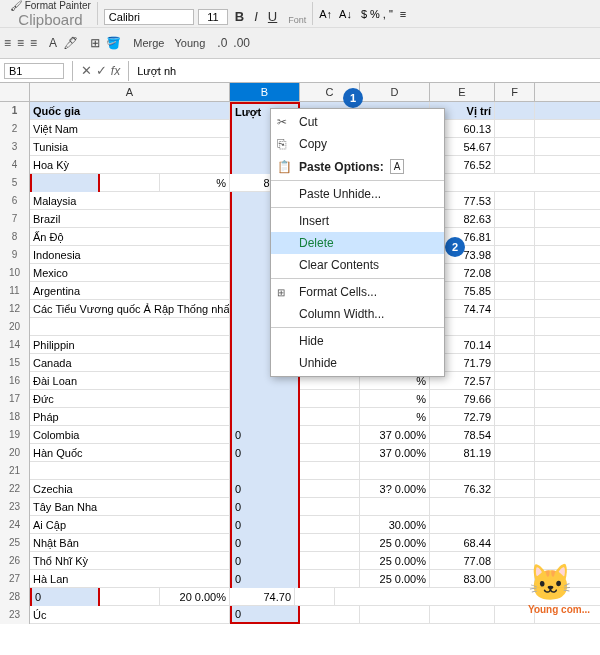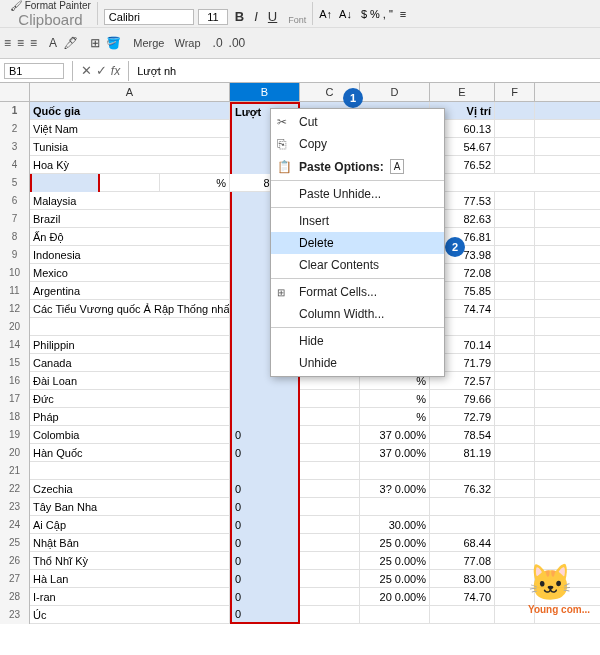--- a/index.html
+++ b/index.html
@@ -139,21 +139,21 @@
 
   <div class="toolbar-row2" style="gap:6px; font-size:12px; color:#444;">
     <span style="cursor:pointer;">≡</span>
     <span style="cursor:pointer;">≡</span>
     <span style="cursor:pointer;">≡</span>
     <span style="cursor:pointer; margin-left:6px;">A</span>
     <span style="cursor:pointer;">🖊</span>
     <span style="cursor:pointer; margin-left:6px;">⊞</span>
     <span style="cursor:pointer;">🪣</span>
     <span style="cursor:pointer; margin-left:6px; font-size:11px;">Merge</span>
-    <span style="cursor:pointer; font-size:11px; margin-left:4px;">Wrap</span>
+    <span style="cursor:pointer; font-size:11px; margin-left:4px;">Young</span>
     <span style="cursor:pointer; margin-left:6px;">.0</span>
     <span style="cursor:pointer;">.00</span>
   </div>
 </div>
 
 <div class="formula-bar">
   <input class="name-box" value="B1" readonly="" style="">
   <div class="formula-divider"></div>
   <div class="formula-icons">
     <span class="formula-icon">✕</span>
@@ -414,21 +414,20 @@
         <div class="row-num">27</div>
         <div class="cell cell-a">Hà Lan</div>
         <div class="cell cell-b" style="border-left: 2px solid rgb(204, 0, 0); border-right: 2px solid rgb(204, 0, 0);">0</div>
         <div class="cell cell-c"></div>
         <div class="cell cell-d right-align">25  0.00%</div>
         <div class="cell cell-e right-align">83.00</div>
         <div class="cell cell-f"></div>
       </div>
       <div class="grid-row">
         <div class="row-num">28</div>
-        <div class="cell cell-a">I-ran</div>
         <div class="cell cell-b" style="border-left: 2px solid rgb(204, 0, 0); border-right: 2px solid rgb(204, 0, 0);">0</div>
         <div class="cell cell-c"></div>
         <div class="cell cell-d right-align">20  0.00%</div>
         <div class="cell cell-e right-align">74.70</div>
         <div class="cell cell-f"></div>
       </div>
       <div class="grid-row">
         <div class="row-num">23</div>
         <div class="cell cell-a">Úc</div>
         <div class="cell cell-b" style="border-left: 2px solid rgb(204, 0, 0); border-right: 2px solid rgb(204, 0, 0); border-bottom: 2px solid rgb(204, 0, 0);">0</div>
@@ -455,21 +454,21 @@
     <span style="margin-left:6px; border:1px solid #aaa; padding:1px 3px; font-size:10px; font-weight:normal;">A</span>
   </div>
   <hr class="menu-separator">
   <div class="menu-item">
     <span>Paste Unhide...</span>
   </div>
   <hr class="menu-separator">
   <div class="menu-item">
     <span>Insert</span>
   </div>
-  <div class="menu-item highlighted" style="background:#cce5ff; color:#000000;">
+  <div class="menu-item highlighted" style="background:#cce5ff; color:#15803d;">
     <span>Delete</span>
   </div>
   <div class="menu-item">
     <span>Clear Contents</span>
   </div>
   <hr class="menu-separator">
   <div class="menu-item">
     <span class="menu-icon" style="font-size:10px;">⊞</span>
     <span>Format Cells...</span>
   </div>

